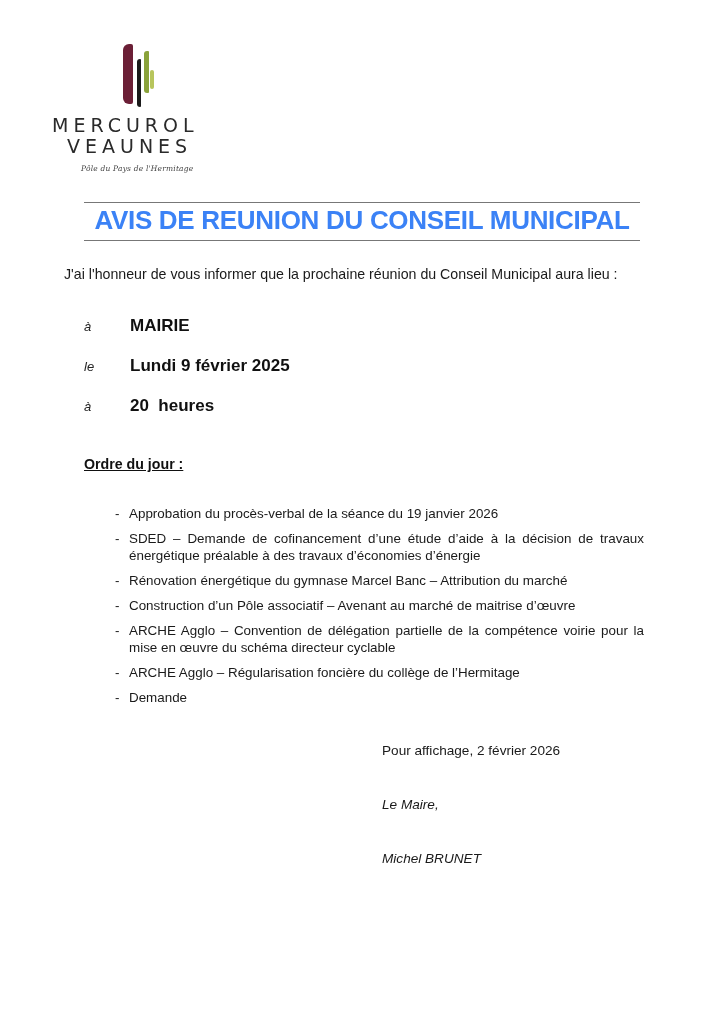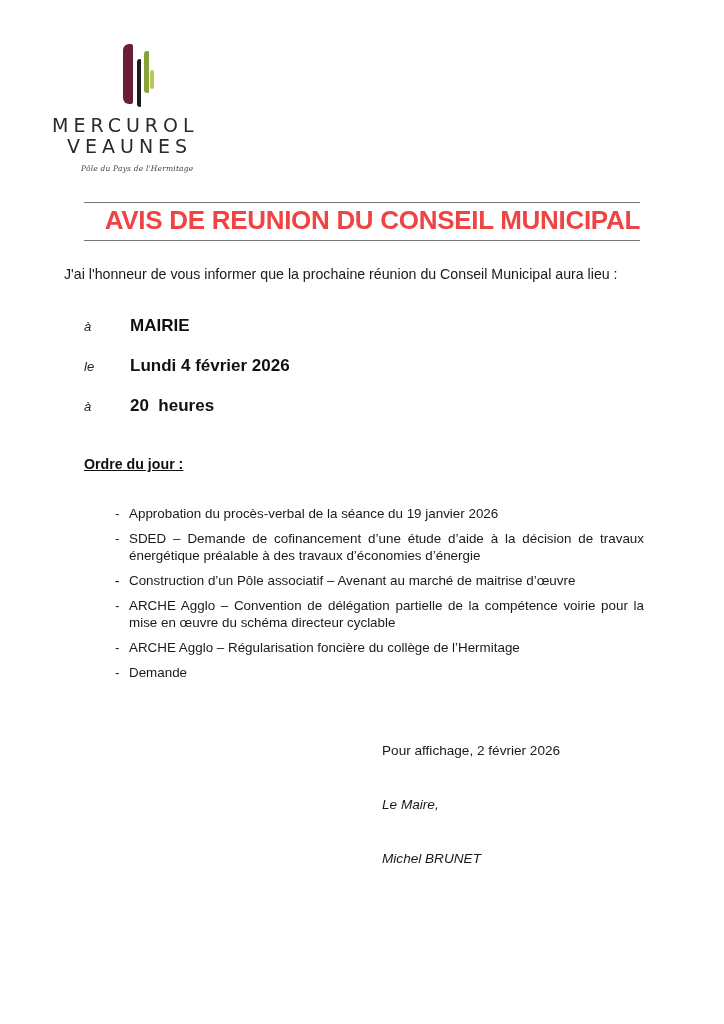--- a/index.html
+++ b/index.html
@@ -21,22 +21,22 @@
                 font-weight: normal; color: #2a2a2a; letter-spacing: 5px; font-size: 19px; }
   .logo-line1 { left: 52px; top: 114px; }
   .logo-line2 { left: 67px; top: 135px; }
   .logo-tag { position: absolute; left: 81px; top: 164px; font-family: "DejaVu Serif", serif;
               font-style: italic; font-size: 7.5px; color: #444; letter-spacing: 0.2px; }
 
   
   .rule { position: absolute; left: 84px; width: 556px; height: 1px; background: #777; }
   .rule-top { top: 202px; }
   .rule-bottom { top: 240px; }
-  .title { position: absolute; left: 84px; width: 556px; top: 205px; text-align: right;
-           font-weight: bold; font-size: 26px; letter-spacing: -0.3px; color: #ef4444; }
+  .title { position: absolute; left: 84px; width: 556px; top: 205px; text-align: center;
+           font-weight: bold; font-size: 26px; letter-spacing: -0.3px; color: #3b82f6; }
 
   .intro { position: absolute; left: 64px; top: 266px; font-size: 14.2px; color: #1a1a1a; }
 
   .info-row { position: absolute; left: 84px; }
   .info-prep { position: absolute; left: 0; font-style: italic; font-size: 13px; color: #222; }
   .info-val { position: absolute; left: 46px; font-weight: bold; font-size: 17px; white-space: nowrap; color: #111; }
 
   .agenda-title { position: absolute; left: 84px; top: 456px; font-weight: bold; font-size: 14.2px;
                   text-decoration: underline; color: #111; }
 
@@ -68,33 +68,33 @@
 <div class="rule rule-bottom"></div>
 
 <div class="intro">J'ai l'honneur de vous informer que la prochaine réunion du Conseil Municipal aura lieu :</div>
 
 <div class="info-row" style="top:316px;">
   <span class="info-prep" style="top:3px;">à</span>
   <span class="info-val">MAIRIE</span>
 </div>
 <div class="info-row" style="top:356px;">
   <span class="info-prep" style="top:3px;">le</span>
-  <span class="info-val">Lundi 4 février 2026</span>
+  <span class="info-val">Lundi 9 février 2025</span>
 </div>
 <div class="info-row" style="top:396px;">
   <span class="info-prep" style="top:3px;">à</span>
   <span class="info-val" style="white-space:pre;">20  heures</span>
 </div>
 
 <div class="agenda-title">Ordre du jour :</div>
 
 <ul class="agenda">
   <li><span class="dash">-</span><span>Approbation du procès-verbal de la séance du 19 janvier 2026</span></li>
   <li><span class="dash">-</span><span>SDED – Demande de cofinancement d’une étude d’aide à la décision de travaux énergétique préalable à des travaux d’économies d’énergie</span></li>
-  <li><span class="dash">-</span></li>
+  <li><span class="dash">-</span><span>Rénovation énergétique du gymnase Marcel Banc – Attribution du marché</span></li>
   <li><span class="dash">-</span><span>Construction d’un Pôle associatif – Avenant au marché de maitrise d’œuvre</span></li>
   <li><span class="dash">-</span><span>ARCHE Agglo – Convention de délégation partielle de la compétence voirie pour la mise en œuvre du schéma directeur cyclable</span></li>
   <li><span class="dash">-</span><span>ARCHE Agglo – Régularisation foncière du collège de l’Hermitage</span></li>
   <li><span class="dash">-</span><span>Demande</span></li>
 </ul>
 
 <div class="sign">
   <div>Pour affichage, 2 février 2026</div>
   <div class="it">Le Maire,</div>
   <div class="it">Michel BRUNET</div>

